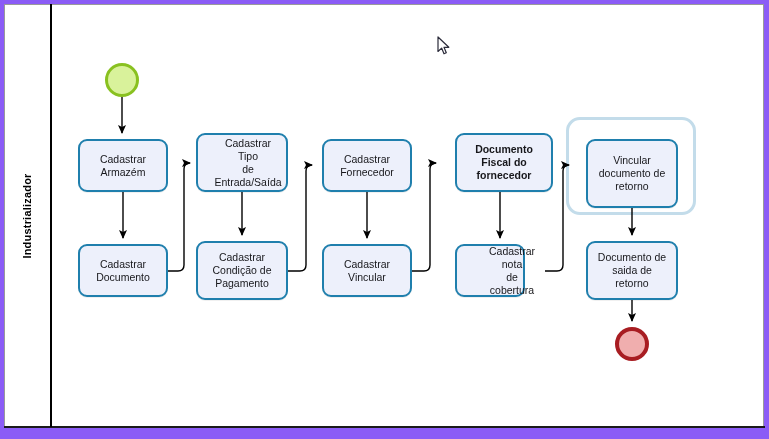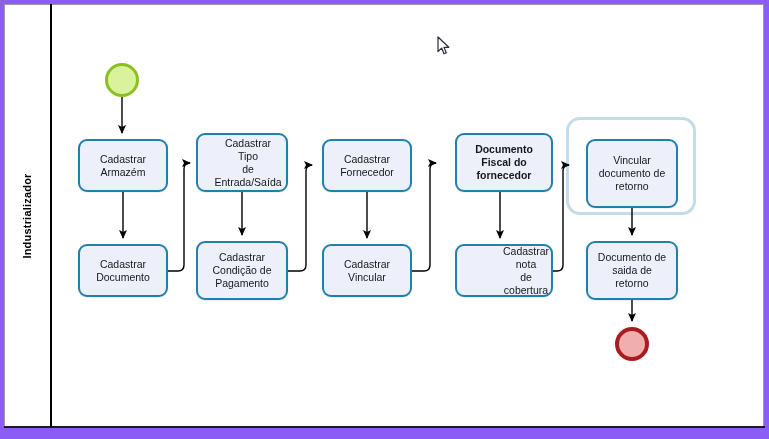--- a/index.html
+++ b/index.html
@@ -195,21 +195,21 @@
           <span>Vincular</span>
         </div>
       </div>
       <div class="task" style="left: 455px; top: 133px; width: 98px; height: 59px; background: rgb(237, 240, 251); border-color: rgb(31, 127, 173); font-weight: bold;">
         <div>
           <span>Documento</span>
           <span>Fiscal do</span>
           <span>fornecedor</span>
         </div>
       </div>
-      <div class="task" style="left: 455px; top: 244px; width: 98px; height: 53px; background: rgb(237, 240, 251); border-color: rgb(31, 127, 173); padding-left: 48px;">
+      <div class="task" style="left: 455px; top: 244px; width: 70px; height: 53px; background: rgb(237, 240, 251); border-color: rgb(31, 127, 173); padding-left: 48px;">
         <div>
           <span>Cadastrar nota</span>
           <span>de cobertura</span>
         </div>
       </div>
       <div class="task" style="left: 586px; top: 139px; width: 92px; height: 69px; background: rgb(237, 240, 251); border-color: rgb(31, 127, 173);">
         <div>
           <span>Vincular</span>
           <span>documento de</span>
           <span>retorno</span>

